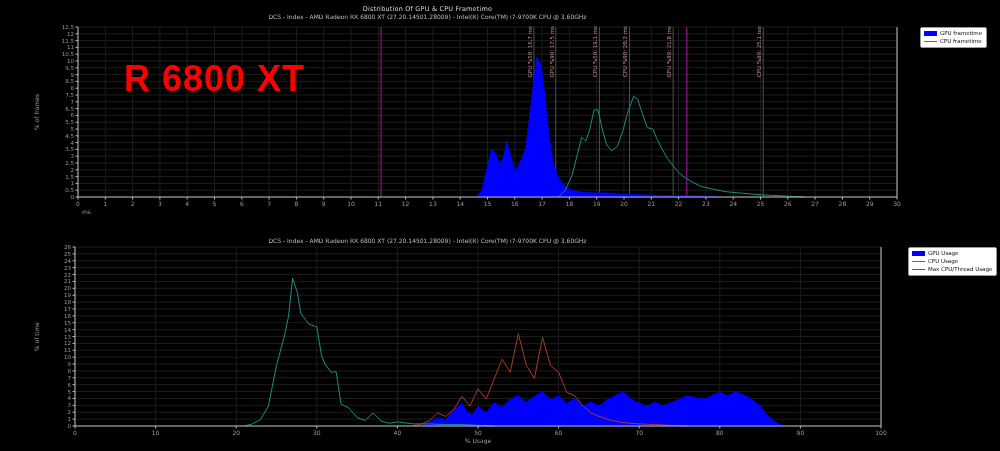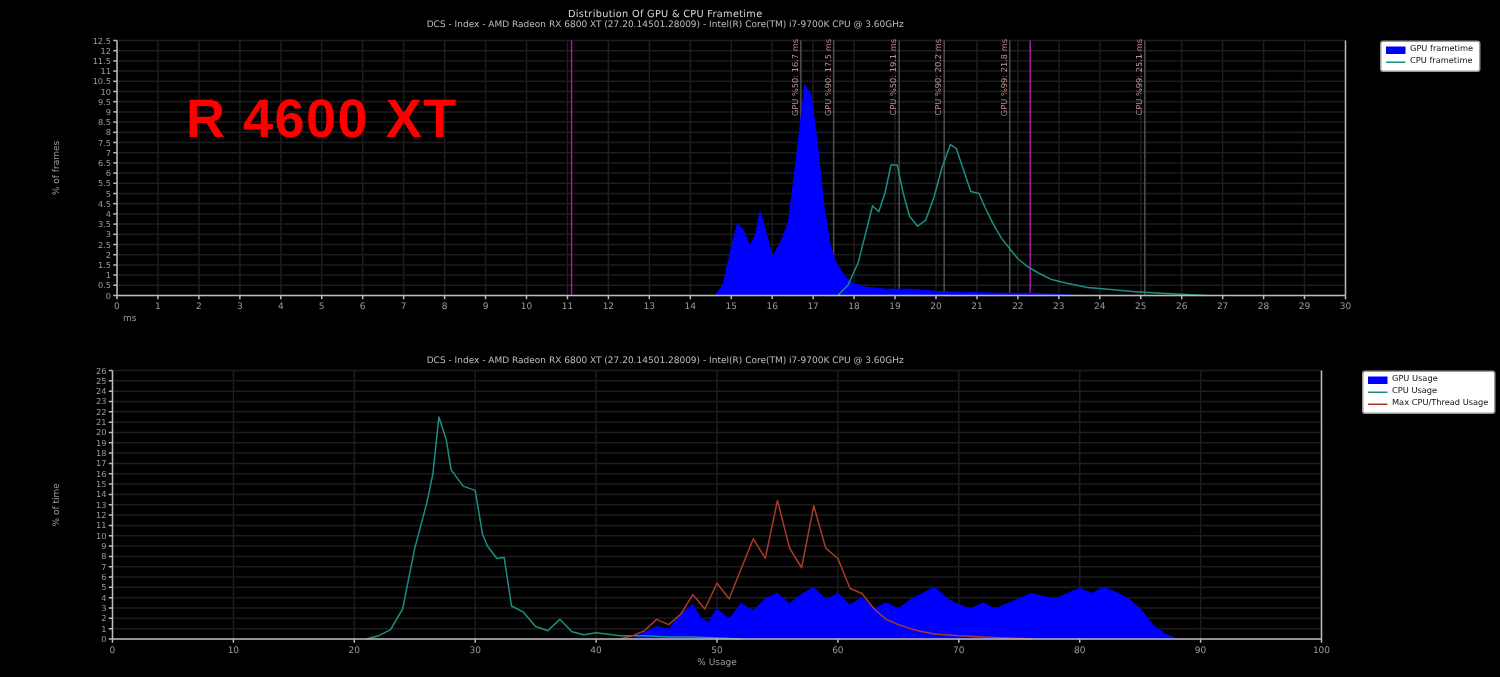--- a/index.html
+++ b/index.html
@@ -1,18 +1,18 @@
 <!DOCTYPE html>
 <html><head>
 <meta charset="utf-8">
 <style>
   html,body{margin:0;padding:0;background:#000;}
   body{width:1000px;height:451px;overflow:hidden;position:relative;
        font-family:"DejaVu Sans",sans-serif;}
-  .chart{position:absolute;left:0;width:855px;height:225px;padding-left:32px;}
+  .chart{position:absolute;left:0;width:855px;height:225px;}
   #chart-0{top:0;}
   #chart-1{top:226px;}
   .chart-title{position:absolute;top:5px;left:0;width:100%;text-align:center;
     font-size:6.5px;color:#d8d8d8;letter-spacing:.2px;}
   .chart-subtitle{position:absolute;top:13px;left:0;width:100%;text-align:center;
     font-size:6px;color:#bdbdbd;}
   #chart-1 .chart-title{top:3px;}
   #chart-1 .chart-subtitle{top:11px;}
   .plot{position:absolute;top:0;left:0;width:1000px;height:225px;}
   .annotation{position:absolute;left:124px;top:58px;font-size:36px;font-weight:bold;
@@ -234,21 +234,21 @@
           <line x1="75.5" x2="78" y1="40.599999999999994" y2="40.599999999999994" stroke="#bbbbbb" stroke-width="1"></line>
           <text x="74" y="42.599999999999994" fill="#9b9b9b" font-size="5.5" text-anchor="end">11.5</text>
           <line x1="75.5" x2="78" y1="33.80000000000001" y2="33.80000000000001" stroke="#bbbbbb" stroke-width="1"></line>
           <text x="74" y="35.80000000000001" fill="#9b9b9b" font-size="5.5" text-anchor="end">12</text>
           <line x1="75.5" x2="78" y1="27" y2="27" stroke="#bbbbbb" stroke-width="1"></line>
           <text x="74" y="29" fill="#9b9b9b" font-size="5.5" text-anchor="end">12.5</text>
         </g>
         <text x="82" y="214" fill="#9b9b9b" font-size="6" text-anchor="start">ms</text>
         <text x="39" y="112" fill="#9b9b9b" font-size="6" text-anchor="middle" transform="rotate(-90 39 112)">% of frames</text>
       </svg>
-    <div class="annotation" style="color: rgb(255, 0, 0);">R 4600 XT</div>
+    <div class="annotation" style="color: rgb(255, 0, 0);">R 6800 XT</div>
     <div class="legend">
         <div class="legend-item">
           <span class="legend-swatch fill" style="background: rgb(0, 0, 255);"></span>
           <span class="legend-label">GPU frametime</span>
         </div>
         <div class="legend-item">
           <span class="legend-swatch line" style="background: rgb(26, 143, 129);"></span>
           <span class="legend-label">CPU frametime</span>
         </div>
       </div>

